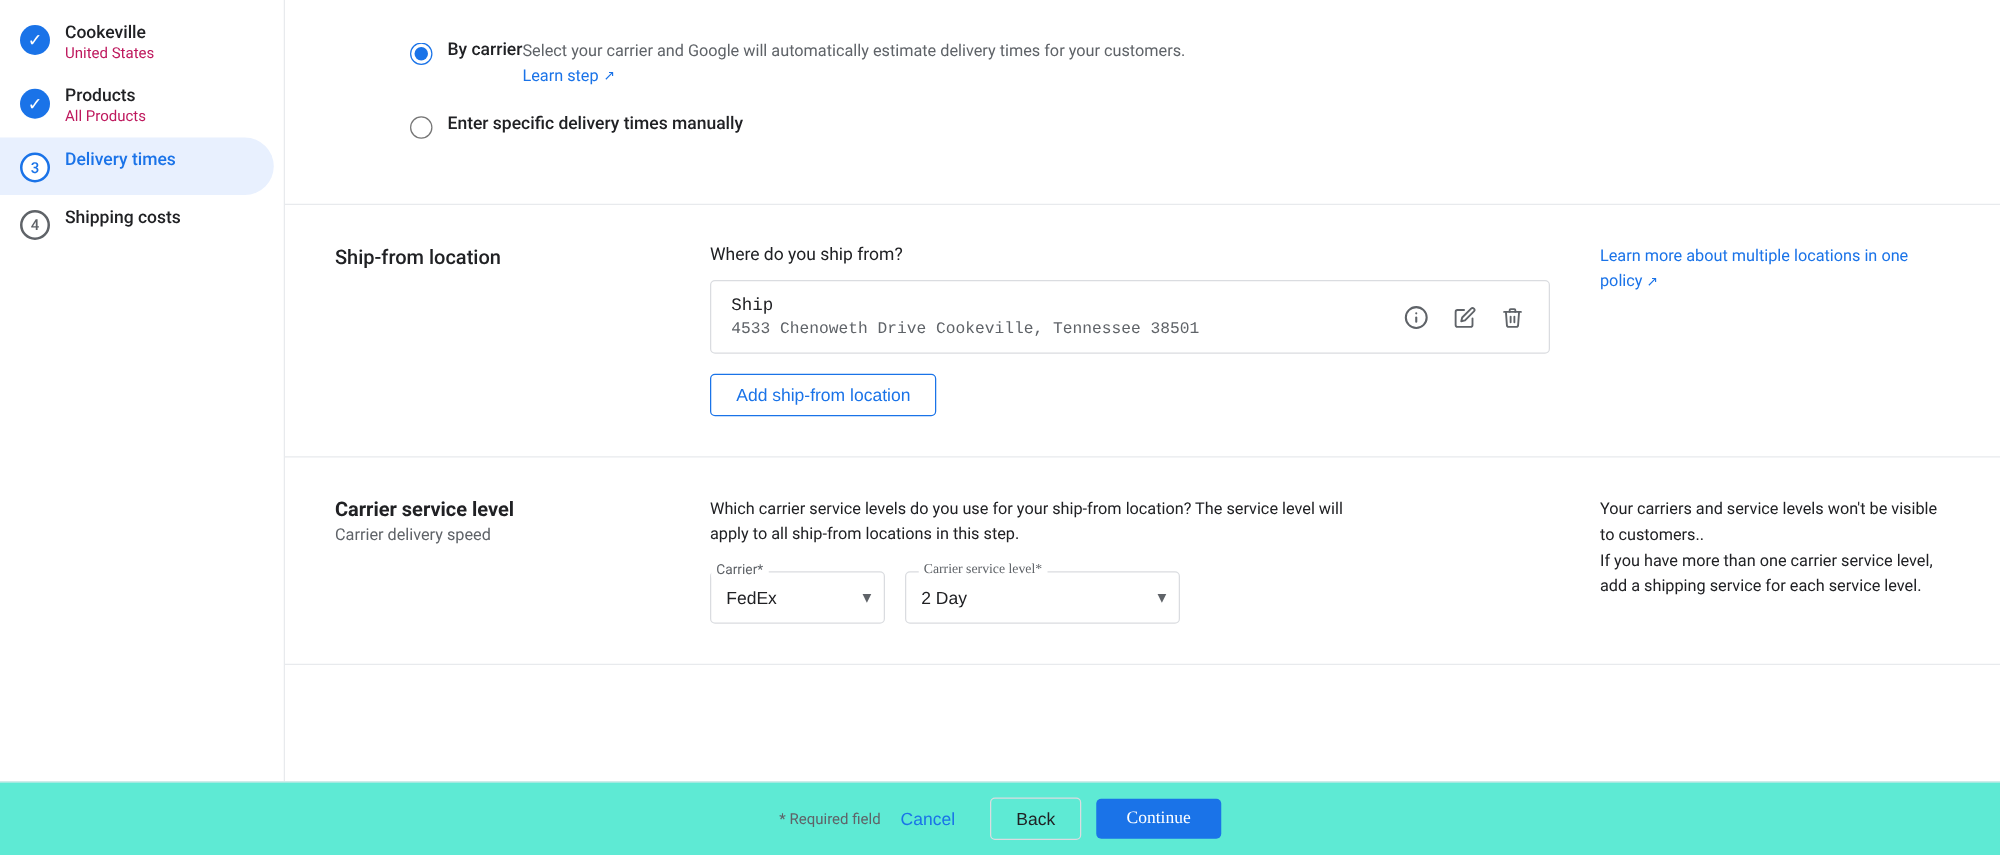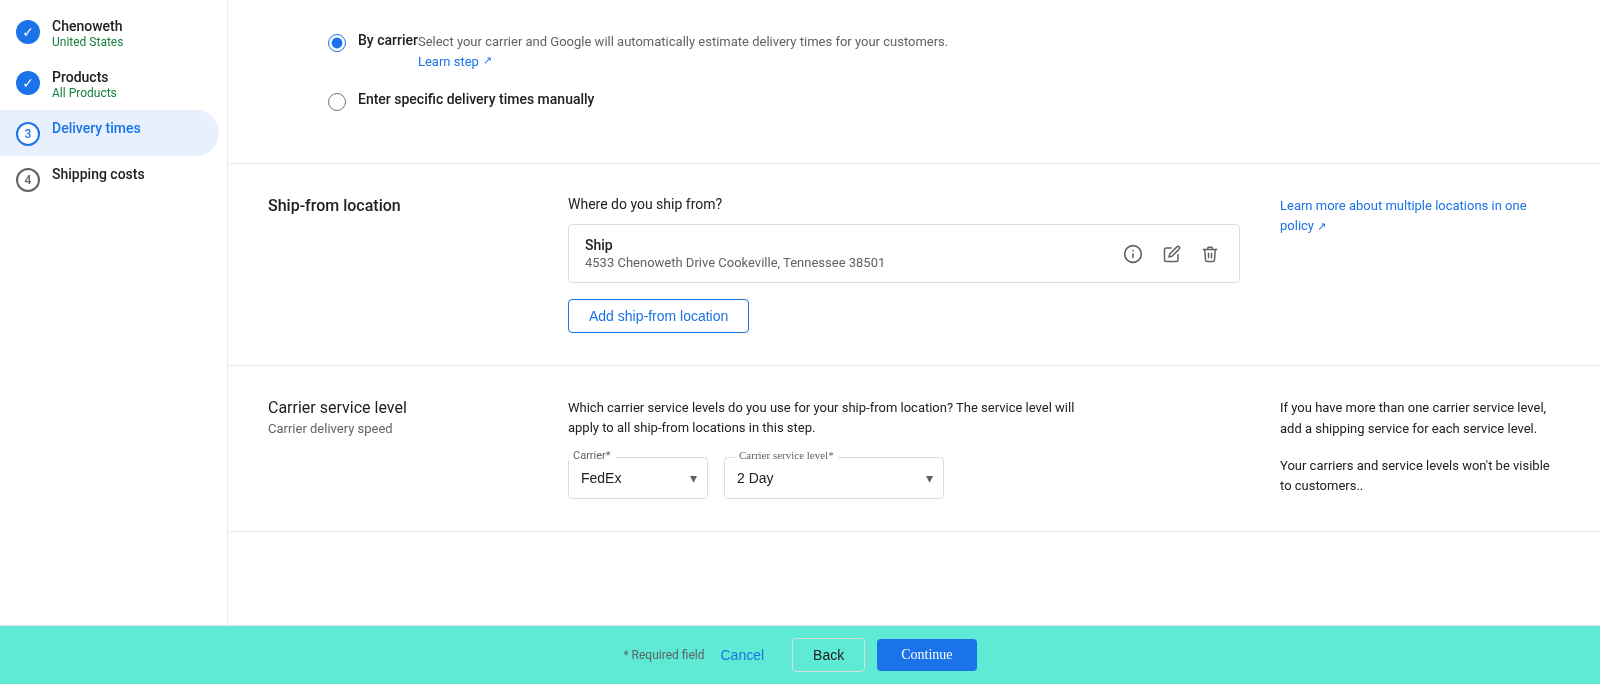--- a/index.html
+++ b/index.html
@@ -10,21 +10,21 @@
     
     .sidebar { width: 228px; border-right: 1px solid #e8eaed; flex-shrink: 0; padding-top: 8px; }
     .sidebar-item { display: flex; align-items: flex-start; padding: 10px 16px; cursor: pointer; border-radius: 0 24px 24px 0; margin-right: 8px; }
     .sidebar-item.active { background: #e8f0fe; }
     .sidebar-item .step-icon { width: 24px; height: 24px; border-radius: 50%; display: flex; align-items: center; justify-content: center; margin-right: 12px; flex-shrink: 0; margin-top: 2px; }
     .sidebar-item .step-icon.completed { background: #1a73e8; color: #fff; font-size: 14px; }
     .sidebar-item .step-icon.number { background: #fff; border: 2px solid #5f6368; color: #5f6368; font-size: 12px; font-weight: 500; }
     .sidebar-item .step-icon.number.active-num { border-color: #1a73e8; color: #1a73e8; }
     .sidebar-item-text { display: flex; flex-direction: column; }
     .sidebar-item-title { font-size: 14px; font-weight: 500; color: #202124; }
-    .sidebar-item-subtitle { font-size: 12px; color: #15803d; margin-top: 1px; }
+    .sidebar-item-subtitle { font-size: 12px; color: #be185d; margin-top: 1px; }
     .sidebar-item.active .sidebar-item-title { color: #1a73e8; }
 
     
     .content { flex: 1; overflow-y: auto; }
 
     
     .delivery-section { padding: 32px 40px; border-bottom: 1px solid #e8eaed; }
     .delivery-question { font-size: 18px; font-weight: 500; color: #202124; margin-bottom: 24px; max-width: 260px; line-height: 1.4; }
 
     .radio-option { display: flex; align-items: flex-start; margin-bottom: 20px; }
@@ -36,35 +36,35 @@
 
     
     .ship-section { display: flex; padding: 32px 40px; border-bottom: 1px solid #e8eaed; gap: 40px; }
     .ship-left { width: 260px; flex-shrink: 0; }
     .ship-left h2 { font-size: 16px; font-weight: 500; }
     .ship-main { flex: 1; }
     .ship-right { width: 280px; flex-shrink: 0; }
 
     .ship-from-label { font-size: 14px; color: #202124; margin-bottom: 12px; }
 
-    .location-card { border: 1px solid #dadce0; border-radius: 4px; padding: 12px 16px; display: flex; align-items: center; justify-content: space-between; margin-bottom: 16px; }
+    .location-card { border: 1px solid #dadce0; border-radius: 4px; padding: 12px 16px; display: flex; align-items: center; justify-content: space-between; margin-bottom: 16px; font-family: Liberation Mono, monospace; }
     .location-info .loc-name { font-size: 14px; font-weight: 500; color: #202124; }
     .location-info .loc-addr { font-size: 13px; color: #5f6368; margin-top: 2px; }
     .location-actions { display: flex; gap: 12px; align-items: center; }
     .icon-btn { background: none; border: none; cursor: pointer; color: #5f6368; font-size: 18px; display: flex; align-items: center; justify-content: center; padding: 4px; border-radius: 50; }
 
     .add-location-btn { border: 1px solid #1a73e8; background: #fff; color: #1a73e8; padding: 8px 20px; border-radius: 4px; font-size: 14px; font-weight: 500; cursor: pointer; }
 
     .link-blue { color: #1a73e8; text-decoration: none; font-size: 13px; line-height: 1.5; }
     .ext-icon { font-size: 11px; }
 
     
     .carrier-section { display: flex; padding: 32px 40px; border-bottom: 1px solid #e8eaed; gap: 40px; }
     .carrier-left { width: 260px; flex-shrink: 0; }
-    .carrier-left h2 { font-size: 16px; font-weight: 400; margin-bottom: 4px; }
+    .carrier-left h2 { font-size: 16px; font-weight: 700; margin-bottom: 4px; }
     .carrier-left p { font-size: 13px; color: #5f6368; }
     .carrier-main { flex: 1; }
     .carrier-main p { font-size: 13px; color: #202124; margin-bottom: 20px; max-width: 520px; line-height: 1.5; }
     .carrier-right { width: 280px; font-size: 13px; color: #202124; line-height: 1.6; }
 
     .selects-row { display: flex; gap: 16px; }
 
     
     .footer { border-top: 1px solid #e8eaed; padding: 12px 55px; display: flex; align-items: center; justify-content: center; background: #5eead4; }
     .footer-left { font-size: 12px; color: #5f6368; }
@@ -75,21 +75,21 @@
   </style>
 </head>
 <body>
 
 <div class="main-layout">
 
   <div class="sidebar">
     <div class="sidebar-item">
       <div class="step-icon completed">✓</div>
       <div class="sidebar-item-text">
-        <span class="sidebar-item-title">Chenoweth</span>
+        <span class="sidebar-item-title">Cookeville</span>
         <span class="sidebar-item-subtitle">United States</span>
       </div>
     </div>
 
     <div class="sidebar-item">
       <div class="step-icon completed">✓</div>
       <div class="sidebar-item-text">
         <span class="sidebar-item-title">Products</span>
         <span class="sidebar-item-subtitle">All Products</span>
       </div>
@@ -216,22 +216,22 @@
               <option>2 Day</option>
               <option>Ground</option>
               <option>Overnight</option>
             </select>
             <span style="position:absolute; right:10px; top:50%; transform:translateY(-50%); pointer-events:none; color:#5f6368;">▾</span>
           </div>
         </div>
       </div>
 
       <div class="carrier-right">
+        <p>Your carriers and service levels won't be visible to customers..</p>
         <p style="margin-bottom:16px;">If you have more than one carrier service level, add a shipping service for each service level.</p>
-        <p>Your carriers and service levels won't be visible to customers..</p>
       </div>
     </div>
 
   </div>
 </div>
 
 <div class="footer">
   <span class="footer-left">* Required field</span>
   <div class="footer-right">
     <button class="btn-cancel">Cancel</button>

